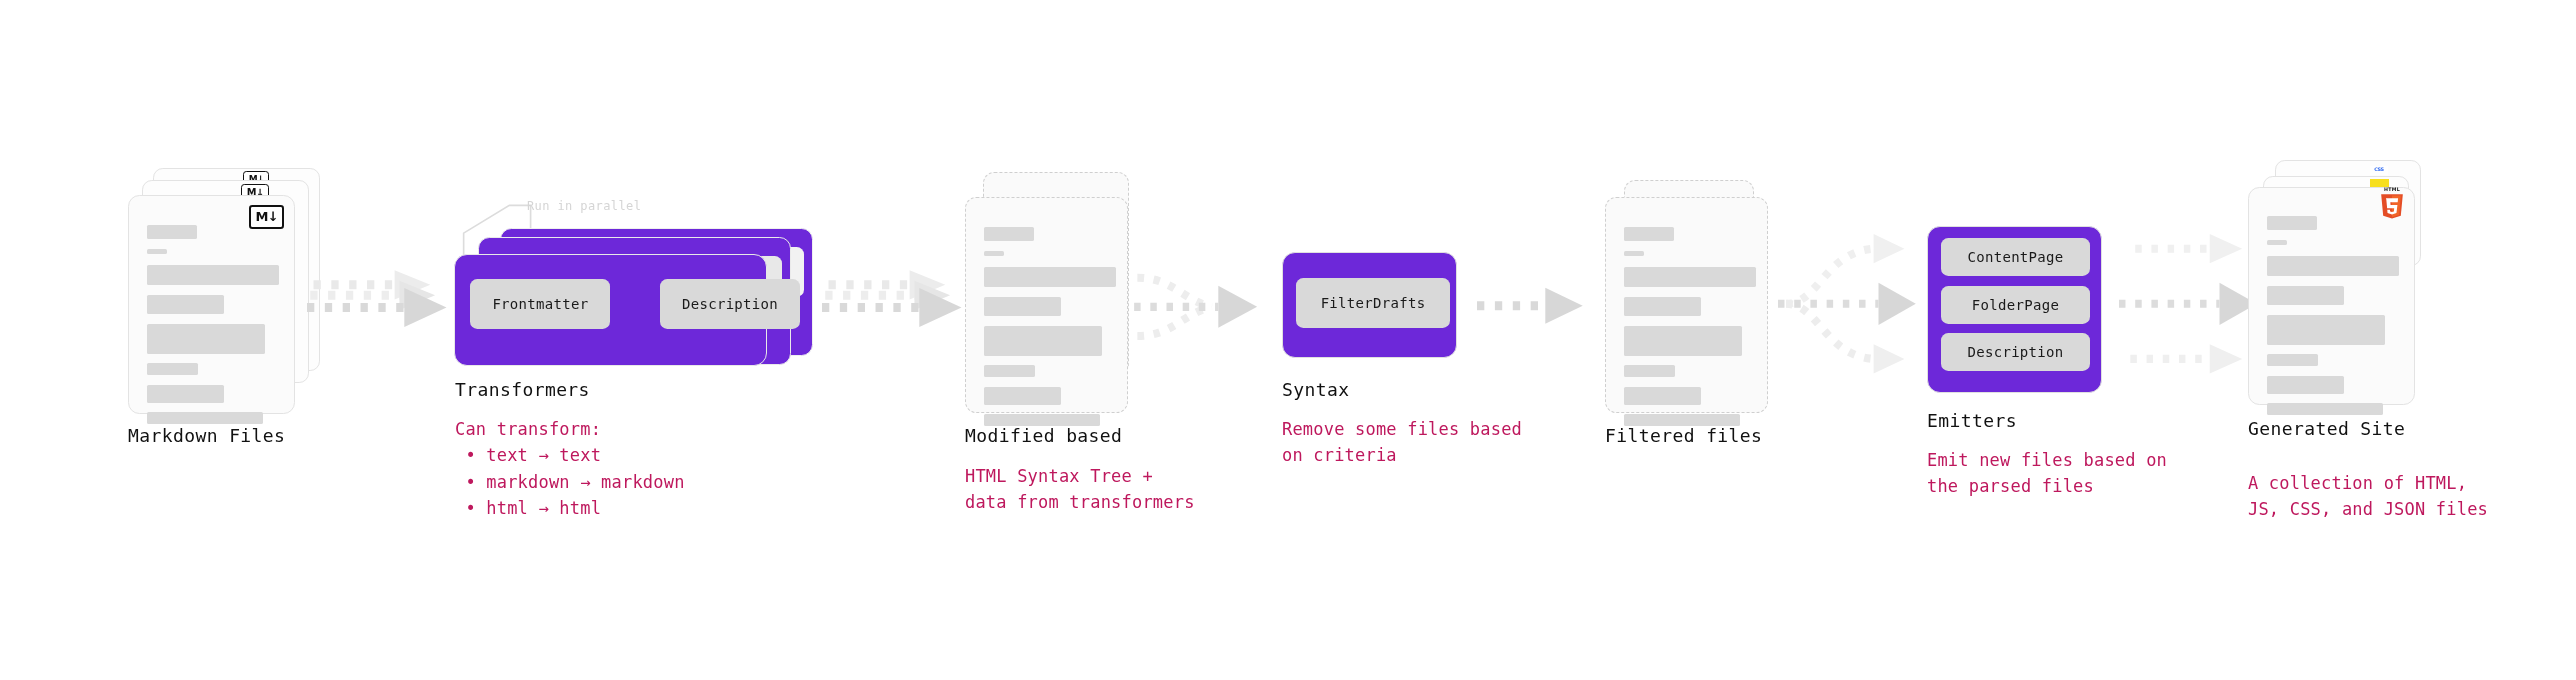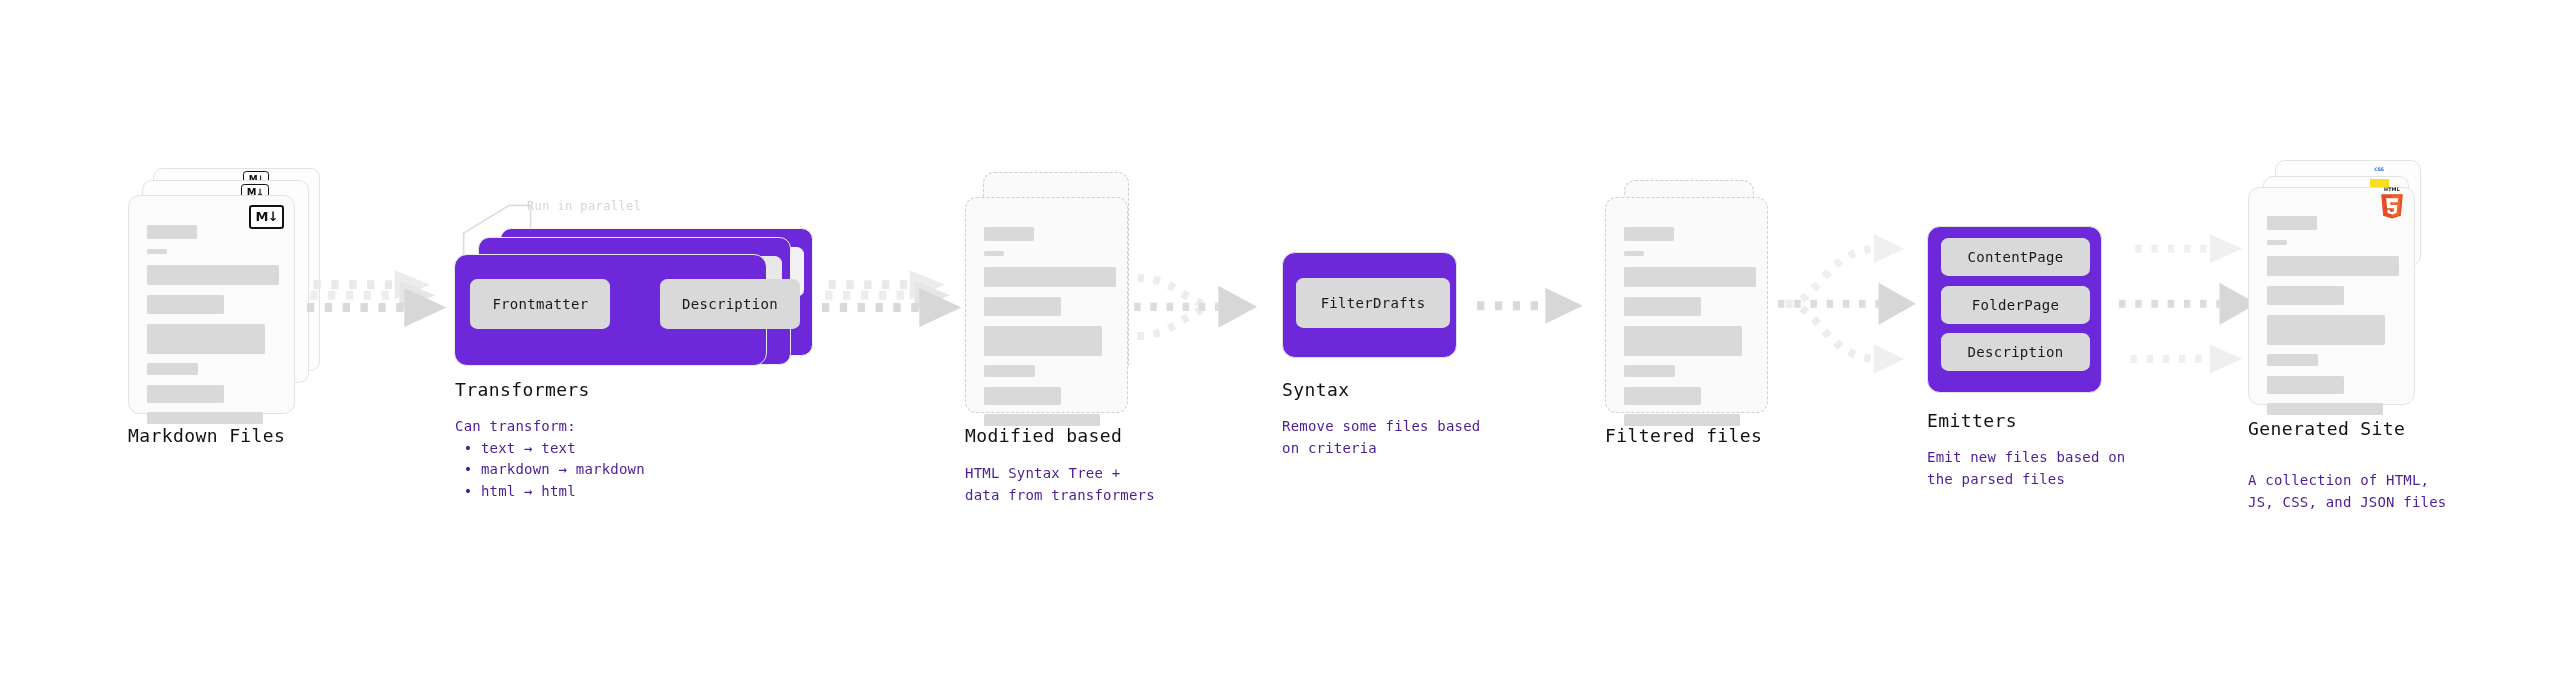--- a/index.html
+++ b/index.html
@@ -56,21 +56,21 @@
     display:flex;align-items:center;justify-content:center;
     color:#1a1a1a;font-size:14px;letter-spacing:0.3px;
     white-space:nowrap;
   }
 
   
   .title{
     position:absolute;font-size:18px;color:#111;letter-spacing:0.4px;white-space:nowrap;
   }
   .sub{
-    position:absolute;font-size:14px;color:#4c1d95;line-height:1.55;white-space:pre;letter-spacing:0.2px;
+    position:absolute;font-size:17px;color:#be185d;line-height:1.55;white-space:pre;letter-spacing:0.2px;
   }
   .paralabel{
     position:absolute;font-size:12px;color:#d5d5d5;white-space:nowrap;letter-spacing:0.4px;
   }
   svg{position:absolute;overflow:visible;}
 </style>
 </head>
 <body>
 
 <div class="stage">

